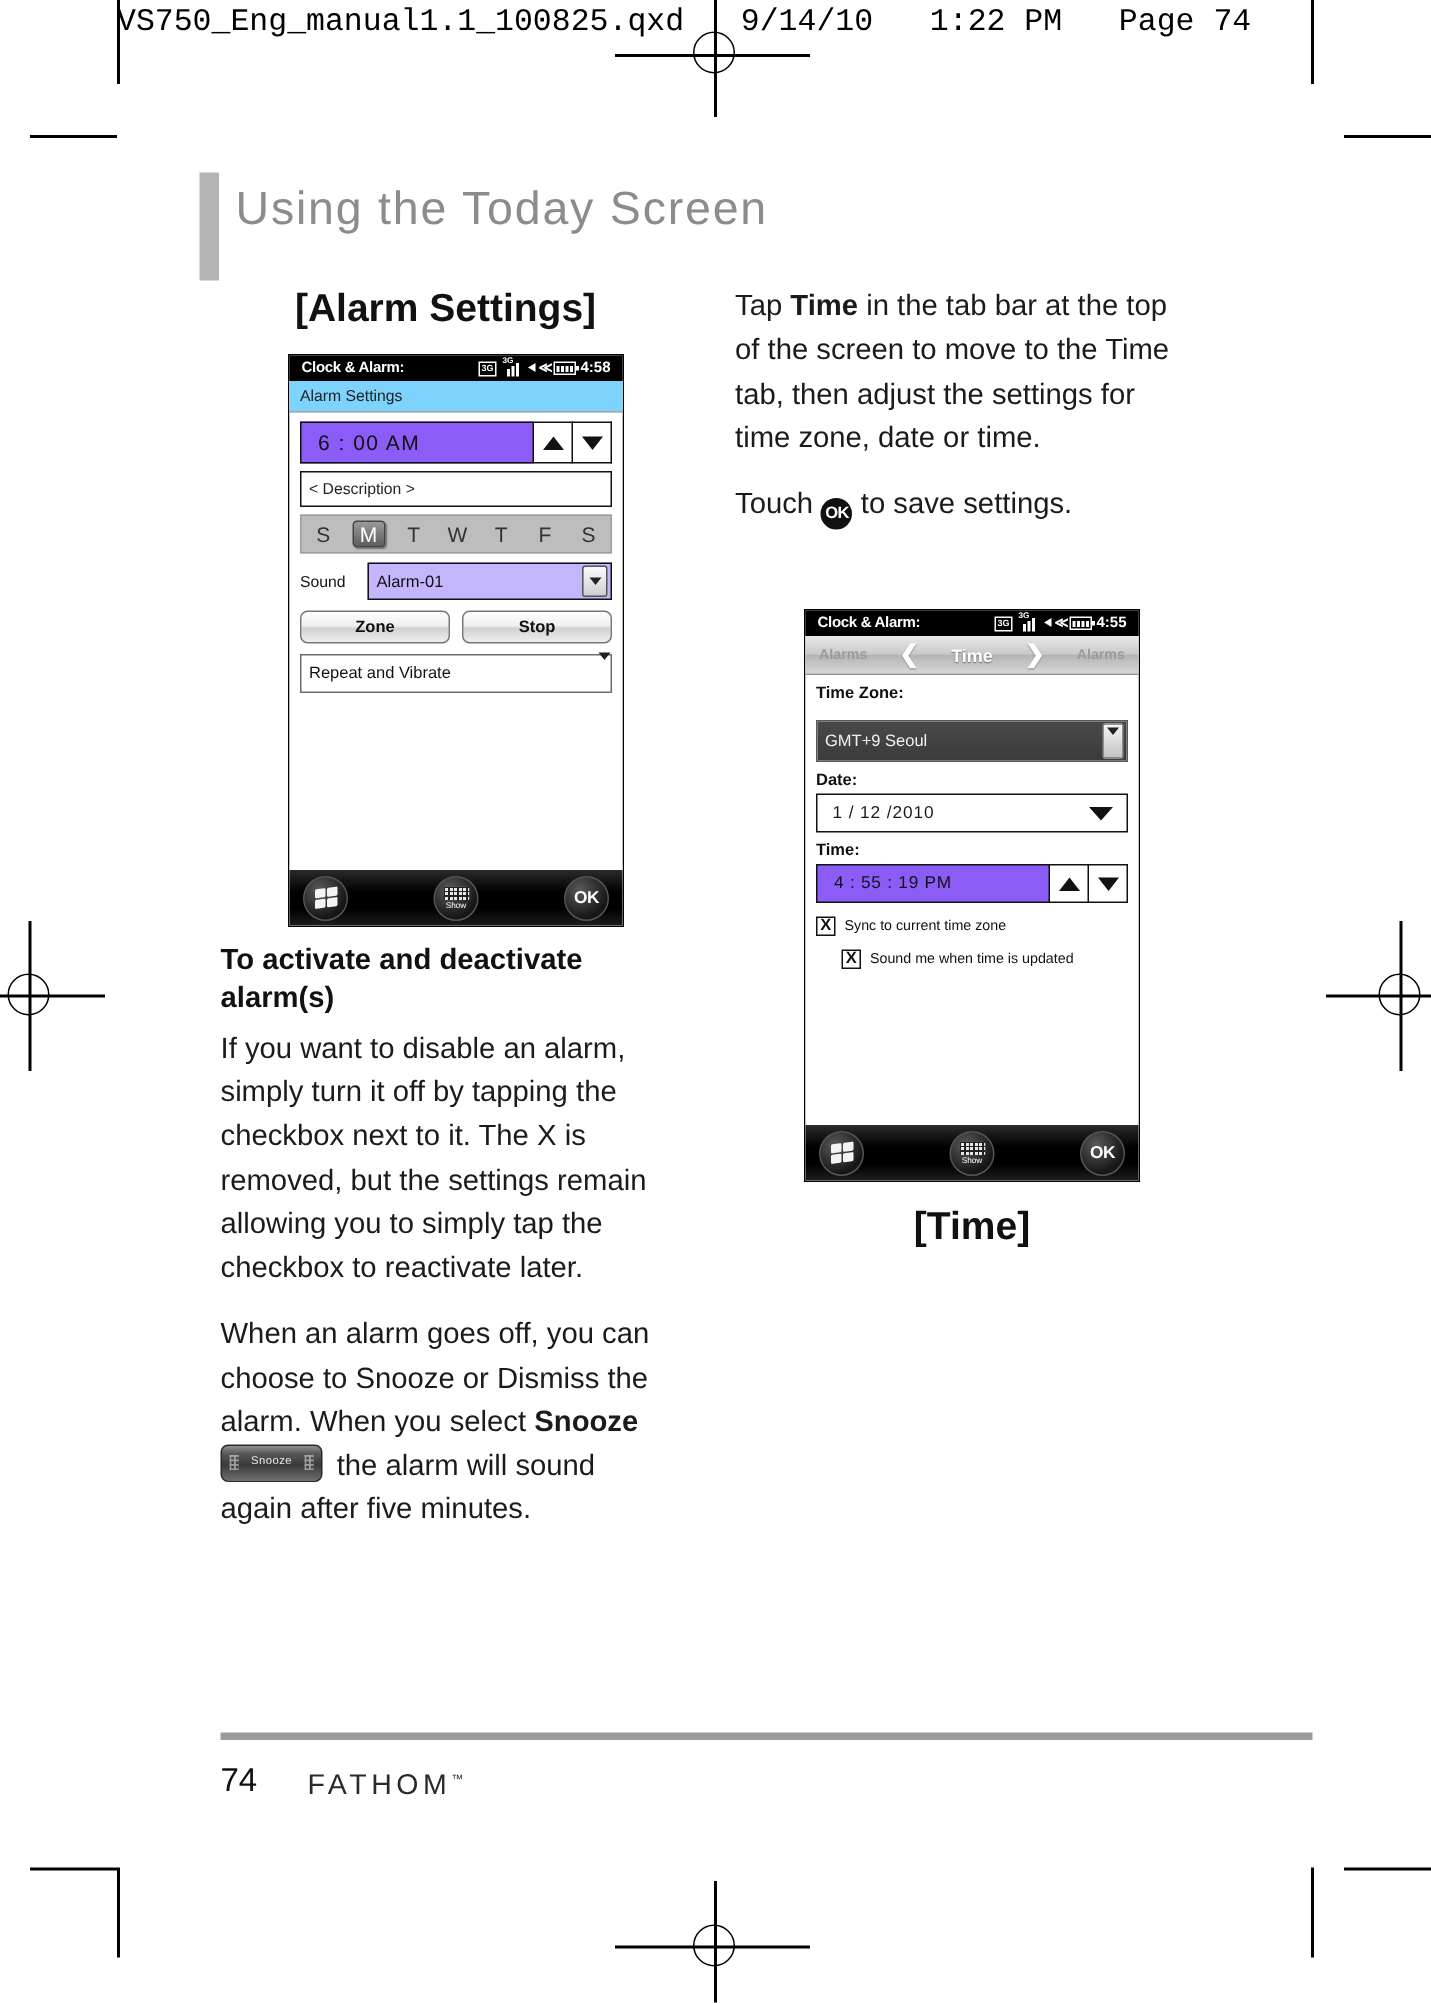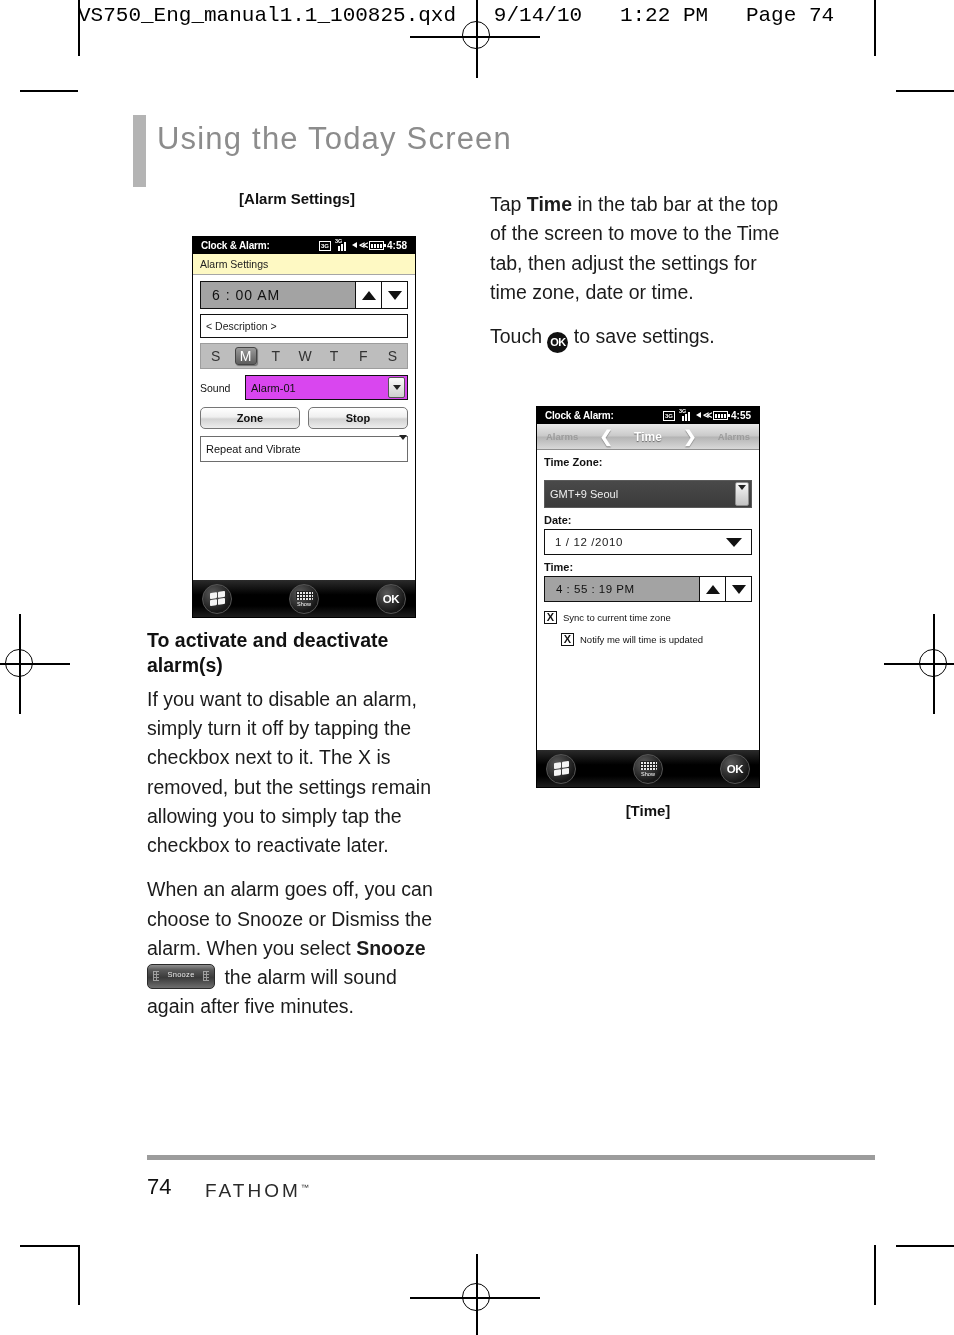--- a/index.html
+++ b/index.html
@@ -28,21 +28,21 @@
   .page-title{
     position:absolute;left:157px;top:121px;
     font-size:31px;color:#8c8c8c;letter-spacing:1.2px;font-weight:400;
   }
 
   
   .col{position:absolute;width:300px;}
   .col-left{left:147px;top:190px;}
   .col-right{left:490px;top:190px;}
 
-  .caption{text-align:center;font-weight:bold;font-size:15px;color:#111;margin:0 0 12px 0;}
+  .caption{text-align:center;font-weight:bold;font-size:26px;color:#111;margin:0 0 12px 0;}
   h3.sec{font-size:19.5px;font-weight:bold;margin:0 0 7px 0;line-height:1.28;color:#111;}
   p.body{font-size:19.5px;line-height:1.50;margin:0 0 15px 0;color:#1b1b1b;}
   p.body b{font-weight:bold;}
 
   
   .ok-inline{
     display:inline-block;width:21px;height:21px;border-radius:50%;background:#111;color:#fff;
     font-size:11px;font-weight:bold;line-height:21px;text-align:center;vertical-align:-3px;letter-spacing:-0.5px;
   }
   
@@ -84,49 +84,49 @@
   .ic-sig b:nth-child(4){left:9px;height:9px;}
   .ic-sig u{position:absolute;top:-1px;left:0;font-size:5.5px;text-decoration:none;color:#fff;font-weight:bold;line-height:5px;}
   .ic-spk{width:13px;height:11px;position:relative;}
   .ic-spk .cone{position:absolute;left:0;top:2px;width:0;height:0;border-style:solid;border-width:3.5px 5px 3.5px 0;border-color:transparent #fff transparent transparent;}
   .ic-spk .w1{position:absolute;left:7px;top:1px;color:#fff;font-size:9px;line-height:9px;}
   .ic-bat{width:15px;height:9px;border:1.3px solid #fff;box-sizing:border-box;position:relative;display:flex;align-items:center;padding:1px;gap:1px;}
   .ic-bat s{display:block;width:2px;height:4px;background:#fff;text-decoration:none;}
   .ic-bat:after{content:"";position:absolute;right:-3px;top:2px;width:2px;height:3px;background:#fff;}
 
   .ph-body{position:relative;background:#fff;height:calc(100% - 17px);}
-  .ph-tab-simple{height:21px;background:#fef9c3;border-bottom:1px solid #a6a6a6;display:flex;align-items:center;padding-left:7px;box-sizing:border-box;font-size:10.5px;color:#222;}
+  .ph-tab-simple{height:21px;background:#7dd3fc;border-bottom:1px solid #a6a6a6;display:flex;align-items:center;padding-left:7px;box-sizing:border-box;font-size:10.5px;color:#222;}
 
   .tabnav{height:26px;background:linear-gradient(180deg,#e9e9e9,#c9c9c9 48%,#b4b4b4 52%,#d8d8d8);
     border-bottom:1px solid #8f8f8f;display:flex;align-items:center;justify-content:space-between;padding:0 9px;box-sizing:border-box;}
   .tabnav .side{font-size:9.5px;color:#9b9b9b;font-weight:bold;}
   .tabnav .cur{font-size:12px;color:#fff;font-weight:bold;text-shadow:0 1px 1px #666;}
   .chev{color:#fff;font-size:16px;font-weight:bold;text-shadow:0 1px 1px #7a7a7a;line-height:16px;}
 
   .ph-content{padding:6px 7px;box-sizing:border-box;}
 
   .fieldrow{display:flex;margin-bottom:5px;}
   .fld{
-    border:1.4px solid #111;background:#a3a3a3;box-sizing:border-box;
+    border:1.4px solid #111;background:#8b5cf6;box-sizing:border-box;
     display:flex;align-items:center;font-size:12px;color:#111;padding:0 6px;height:28px;
   }
   .fld.time{flex:1;font-size:14px;letter-spacing:1px;font-weight:400;padding-left:11px;}
   .spinbtn{width:26px;height:28px;border:1.4px solid #111;border-left:none;background:#fff;display:flex;align-items:center;justify-content:center;box-sizing:border-box;}
   .tri-up{width:0;height:0;border-style:solid;border-width:0 7px 9px 7px;border-color:transparent transparent #111 transparent;}
   .tri-dn{width:0;height:0;border-style:solid;border-width:9px 7px 0 7px;border-color:#111 transparent transparent transparent;}
 
   .desc{border:1.4px solid #111;height:24px;display:flex;align-items:center;padding-left:5px;font-size:10.5px;color:#222;margin-bottom:5px;box-sizing:border-box;}
 
   .days{height:26px;background:#bdbdbd;border:1px solid #9d9d9d;display:flex;align-items:center;justify-content:space-around;margin-bottom:6px;box-sizing:border-box;}
   .day{font-size:14px;color:#333;width:20px;text-align:center;}
   .day.sel{background:linear-gradient(180deg,#9a9a9a,#5d5d5d);color:#fff;border-radius:3px;border:1px solid #444;box-shadow:1px 1px 1px rgba(0,0,0,.4);}
 
   .soundrow{display:flex;align-items:center;margin-bottom:7px;}
   .soundrow .lbl{font-size:10.5px;color:#111;width:45px;}
-  .combo{flex:1;height:25px;border:1.4px solid #111;background:#d946ef;display:flex;align-items:center;box-sizing:border-box;}
+  .combo{flex:1;height:25px;border:1.4px solid #111;background:#c4b5fd;display:flex;align-items:center;box-sizing:border-box;}
   .combo .val{flex:1;font-size:11px;padding-left:5px;color:#111;}
   .combo .arrowbox{width:15px;height:19px;margin-right:2px;border:1px solid #555;border-radius:2px;background:linear-gradient(180deg,#fbfbfb,#cfcfcf);display:flex;align-items:center;justify-content:center;}
   .arrowbox .tri{width:0;height:0;border-style:solid;border-width:5px 4px 0 4px;border-color:#222 transparent transparent transparent;}
 
   .btnrow{display:flex;gap:8px;margin-bottom:7px;}
   .pbtn{flex:1;height:22px;border:1px solid #767676;border-radius:5px;background:linear-gradient(180deg,#ffffff,#efefef 45%,#d2d2d2 55%,#ededed);
         display:flex;align-items:center;justify-content:center;font-size:11px;font-weight:bold;color:#111;box-sizing:border-box;}
 
   .wide-combo{height:26px;border:1.6px solid #6d6d6d;background:#fff;display:flex;align-items:center;box-sizing:border-box;}
   .wide-combo .val{flex:1;font-size:11px;padding-left:5px;color:#111;}
@@ -386,21 +386,21 @@
             <span class="tri-dn"></span>
           </div>
       </div>
 
       <div class="chkrow">
         <span class="chkbox">X</span>
         <span>Sync to current time zone</span>
       </div>
       <div class="chkrow indent">
         <span class="chkbox">X</span>
-        <span>Notify me will time is updated</span>
+        <span>Sound me when time is updated</span>
       </div>
     </div>
 
     <div class="ph-bottombar">
       <div class="circbtn">
         <span class="winlogo">
             <s></s>
             <s></s>
             <s></s>
             <s></s>

